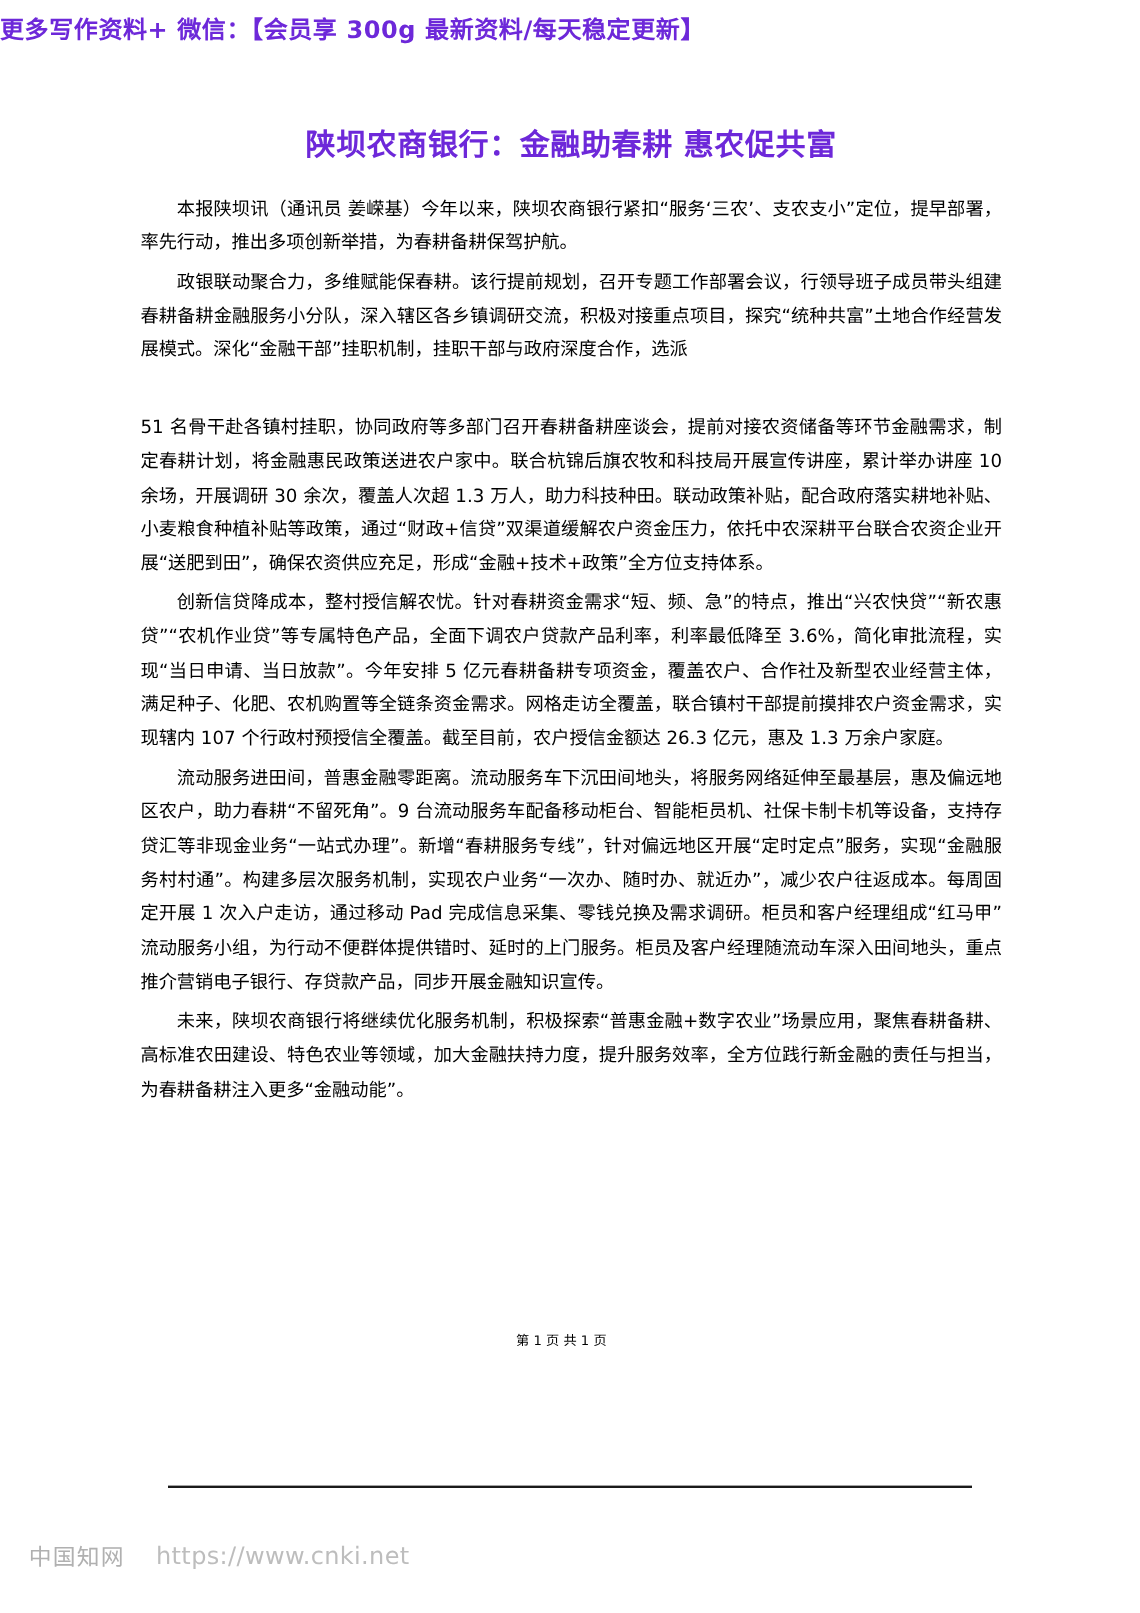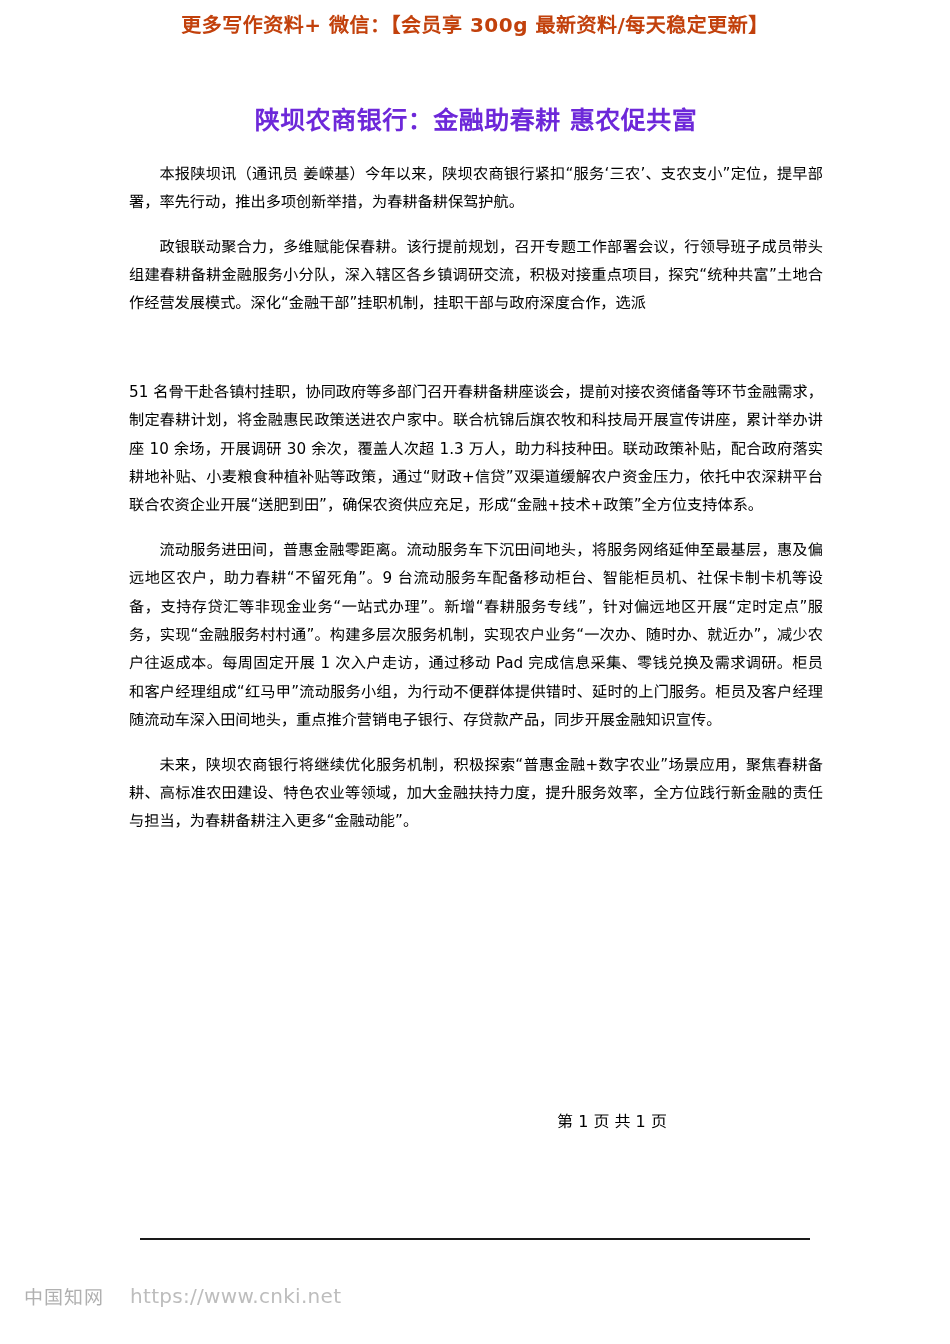--- a/index.html
+++ b/index.html
@@ -15,22 +15,22 @@
     color: #000000;
     overflow: hidden;
   }
 
   
   .promo-banner {
     position: absolute;
     top: 12px;
     left: 0;
     width: 950px;
-    text-align: center;
-    color: #c2410c;
+    text-align: left;
+    color: #6d28d9;
     font-size: 20px;
     font-weight: bold;
     letter-spacing: 0.5px;
     line-height: 1.3;
     white-space: nowrap;
   }
 
   
   .page-sheet {
     position: absolute;
@@ -75,21 +75,21 @@
   .article-text {
     margin-top: 22px;
     font-size: 15.2px;
     line-height: 28.4px;
     text-align: justify;
     text-justify: inter-character;
     color: #000;
   }
 
   .para {
-    margin: 16px;
+    margin: 4px;
     text-indent: 2em;
     text-align: justify;
     text-justify: inter-character;
   }
   .para.no-indent {
     text-indent: 0;
   }
   .para + .para {
     margin-top: 0;
   }
@@ -97,23 +97,22 @@
   .column-gap {
     height: 28px;
   }
 
   
   .page-number {
     position: absolute;
     left: 0;
     top: 1108px;
     width: 794px;
-    text-align: center;
     padding-right: 0;
-    font-size: 16px;
+    font-size: 11px;
     color: #000;
   }
   .page-number .inner {
     display: inline-block;
     margin-left: 430px;
   }
 
   .footer-rule {
     position: absolute;
     left: 140px;
@@ -157,20 +156,21 @@
     <div class="article-title">陕坝农商银行：金融助春耕  惠农促共富</div>
 
 
     <div class="article-text">
       <p class="para">本报陕坝讯（通讯员 姜嵘基）今年以来，陕坝农商银行紧扣“服务‘三农’、支农支小”定位，提早部署，率先行动，推出多项创新举措，为春耕备耕保驾护航。</p>
       <p class="para">政银联动聚合力，多维赋能保春耕。该行提前规划，召开专题工作部署会议，行领导班子成员带头组建春耕备耕金融服务小分队，深入辖区各乡镇调研交流，积极对接重点项目，探究“统种共富”土地合作经营发展模式。深化“金融干部”挂职机制，挂职干部与政府深度合作，选派</p>
 
       <div class="column-gap"></div>
 
       <p class="para no-indent">51 名骨干赴各镇村挂职，协同政府等多部门召开春耕备耕座谈会，提前对接农资储备等环节金融需求，制定春耕计划，将金融惠民政策送进农户家中。联合杭锦后旗农牧和科技局开展宣传讲座，累计举办讲座 10 余场，开展调研 30 余次，覆盖人次超 1.3 万人，助力科技种田。联动政策补贴，配合政府落实耕地补贴、小麦粮食种植补贴等政策，通过“财政+信贷”双渠道缓解农户资金压力，依托中农深耕平台联合农资企业开展“送肥到田”，确保农资供应充足，形成“金融+技术+政策”全方位支持体系。</p>
+      <p class="para">创新信贷降成本，整村授信解农忧。针对春耕资金需求“短、频、急”的特点，推出“兴农快贷”“新农惠贷”“农机作业贷”等专属特色产品，全面下调农户贷款产品利率，利率最低降至 3.6%，简化审批流程，实现“当日申请、当日放款”。今年安排 5 亿元春耕备耕专项资金，覆盖农户、合作社及新型农业经营主体，满足种子、化肥、农机购置等全链条资金需求。网格走访全覆盖，联合镇村干部提前摸排农户资金需求，实现辖内 107 个行政村预授信全覆盖。截至目前，农户授信金额达 26.3 亿元，惠及 1.3 万余户家庭。</p>
       <p class="para">流动服务进田间，普惠金融零距离。流动服务车下沉田间地头，将服务网络延伸至最基层，惠及偏远地区农户，助力春耕“不留死角”。9 台流动服务车配备移动柜台、智能柜员机、社保卡制卡机等设备，支持存贷汇等非现金业务“一站式办理”。新增“春耕服务专线”，针对偏远地区开展“定时定点”服务，实现“金融服务村村通”。构建多层次服务机制，实现农户业务“一次办、随时办、就近办”，减少农户往返成本。每周固定开展 1 次入户走访，通过移动 Pad 完成信息采集、零钱兑换及需求调研。柜员和客户经理组成“红马甲”流动服务小组，为行动不便群体提供错时、延时的上门服务。柜员及客户经理随流动车深入田间地头，重点推介营销电子银行、存贷款产品，同步开展金融知识宣传。</p>
       <p class="para">未来，陕坝农商银行将继续优化服务机制，积极探索“普惠金融+数字农业”场景应用，聚焦春耕备耕、高标准农田建设、特色农业等领域，加大金融扶持力度，提升服务效率，全方位践行新金融的责任与担当，为春耕备耕注入更多“金融动能”。</p>
     </div>
 
   </div>
 
   <div class="page-number">
     <span class="inner">第 1 页 共 1 页</span>
   </div>
 

